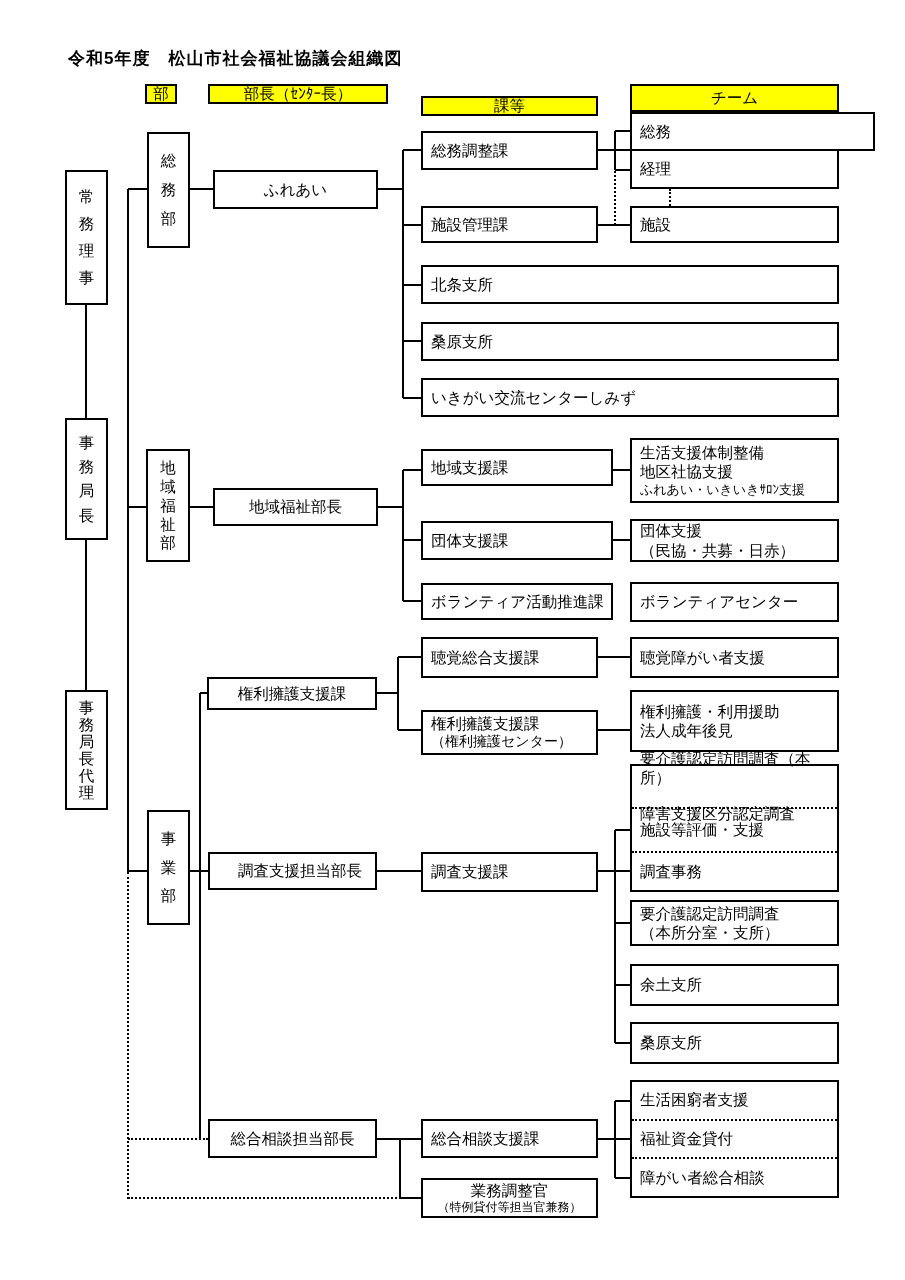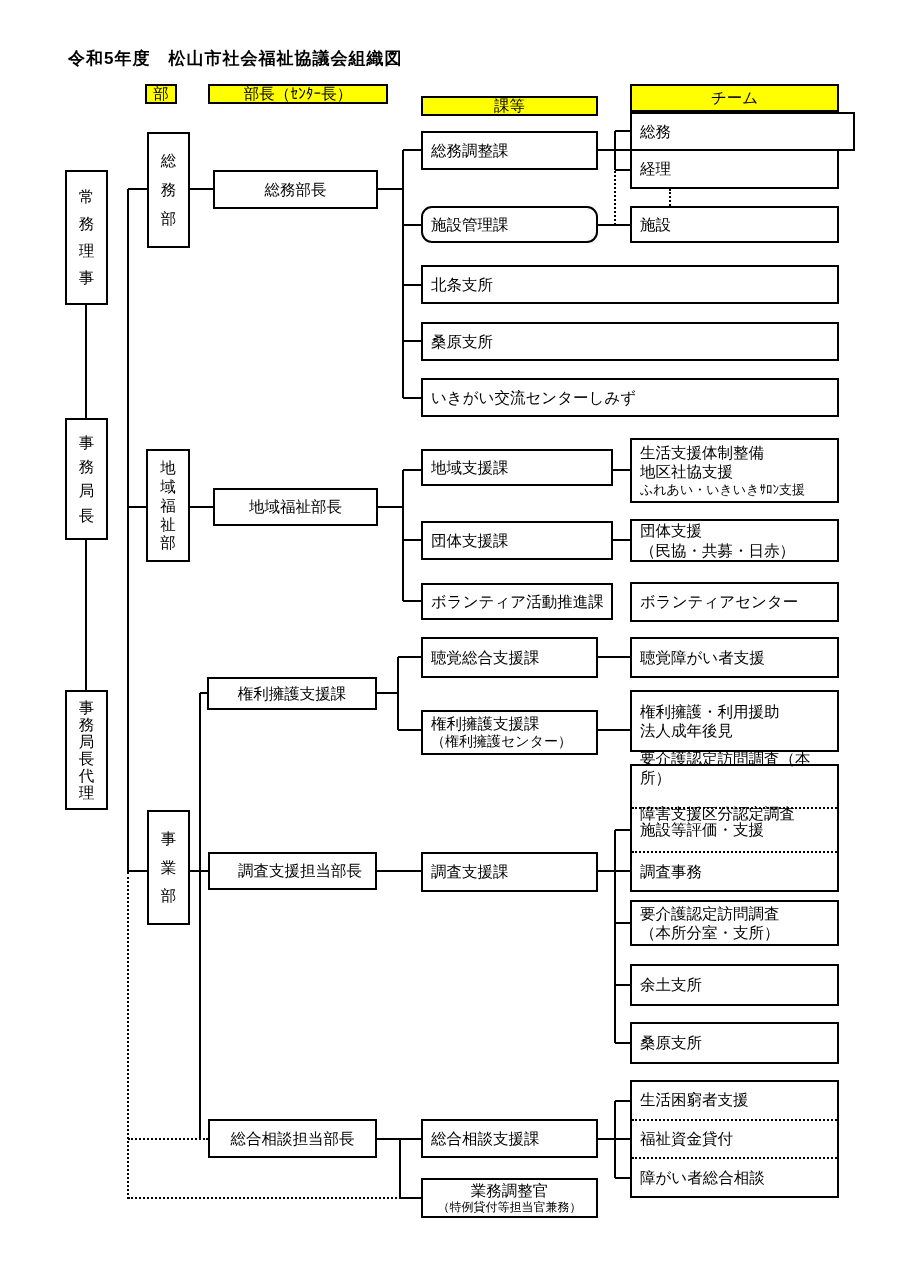--- a/index.html
+++ b/index.html
@@ -79,38 +79,38 @@
         <span>福</span>
         <span>祉</span>
         <span>部</span>
       </div>
       <div class="node vbox left" style="left: 147px; top: 810px; width: 43px; height: 115px;">
         <span>事</span>
         <span>業</span>
         <span>部</span>
       </div>
       <div class="node box center" style="left: 213px; top: 170px; width: 165px; height: 39px;">
-        <span class="ln" style="font-size: 15.5px;">総務部長</span>
+        <span class="ln" style="font-size: 15.5px;">ふれあい</span>
       </div>
       <div class="node box center" style="left: 213px; top: 488px; width: 165px; height: 38px;">
         <span class="ln" style="font-size: 15.5px;">地域福祉部長</span>
       </div>
       <div class="node box center" style="left: 207px; top: 677px; width: 170px; height: 33px;">
         <span class="ln" style="font-size: 15.5px;">権利擁護支援課</span>
       </div>
       <div class="node box center" style="left: 208px; top: 852px; width: 169px; height: 38px;">
         <span class="ln" style="font-size: 15.5px; margin-left: 15px;">調査支援担当部長</span>
       </div>
       <div class="node box center" style="left: 208px; top: 1119px; width: 169px; height: 39px;">
         <span class="ln" style="font-size: 15.5px;">総合相談担当部長</span>
       </div>
       <div class="node box left" style="left: 421px; top: 131px; width: 177px; height: 39px;">
         <span class="ln" style="font-size: 15.5px;">総務調整課</span>
       </div>
-      <div class="node box left" style="left: 421px; top: 206px; width: 177px; height: 37px; border-radius: 11px;">
+      <div class="node box left" style="left: 421px; top: 206px; width: 177px; height: 37px;">
         <span class="ln" style="font-size: 15.5px;">施設管理課</span>
       </div>
       <div class="node box left" style="left: 421px; top: 265px; width: 418px; height: 39px;">
         <span class="ln" style="font-size: 15.5px;">北条支所</span>
       </div>
       <div class="node box left" style="left: 421px; top: 322px; width: 418px; height: 39px;">
         <span class="ln" style="font-size: 15.5px;">桑原支所</span>
       </div>
       <div class="node box left" style="left: 421px; top: 378px; width: 418px; height: 39px;">
         <span class="ln" style="font-size: 15.5px;">いきがい交流センターしみず</span>
@@ -134,21 +134,21 @@
       <div class="node box left" style="left: 421px; top: 852px; width: 177px; height: 40px;">
         <span class="ln" style="font-size: 15.5px;">調査支援課</span>
       </div>
       <div class="node box left" style="left: 421px; top: 1119px; width: 177px; height: 39px;">
         <span class="ln" style="font-size: 15.5px;">総合相談支援課</span>
       </div>
       <div class="node box center" style="left: 421px; top: 1178px; width: 177px; height: 40px;">
         <span class="ln" style="font-size: 15.5px;">業務調整官</span>
         <span class="ln" style="font-size: 12px;">（特例貸付等担当官兼務）</span>
       </div>
-      <div class="node box left" style="left: 630px; top: 112px; width: 225px; height: 39px;">
+      <div class="node box left" style="left: 630px; top: 112px; width: 245px; height: 39px;">
         <span class="ln" style="font-size: 15.5px;">総務</span>
       </div>
       <div class="node box left" style="left: 630px; top: 149px; width: 209px; height: 40px;">
         <span class="ln" style="font-size: 15.5px;">経理</span>
       </div>
       <div class="node box left" style="left: 630px; top: 206px; width: 209px; height: 37px;">
         <span class="ln" style="font-size: 15.5px;">施設</span>
       </div>
       <div class="node box left" style="left: 630px; top: 438px; width: 209px; height: 65px;">
         <span class="ln" style="font-size: 15.5px;">生活支援体制整備</span>

